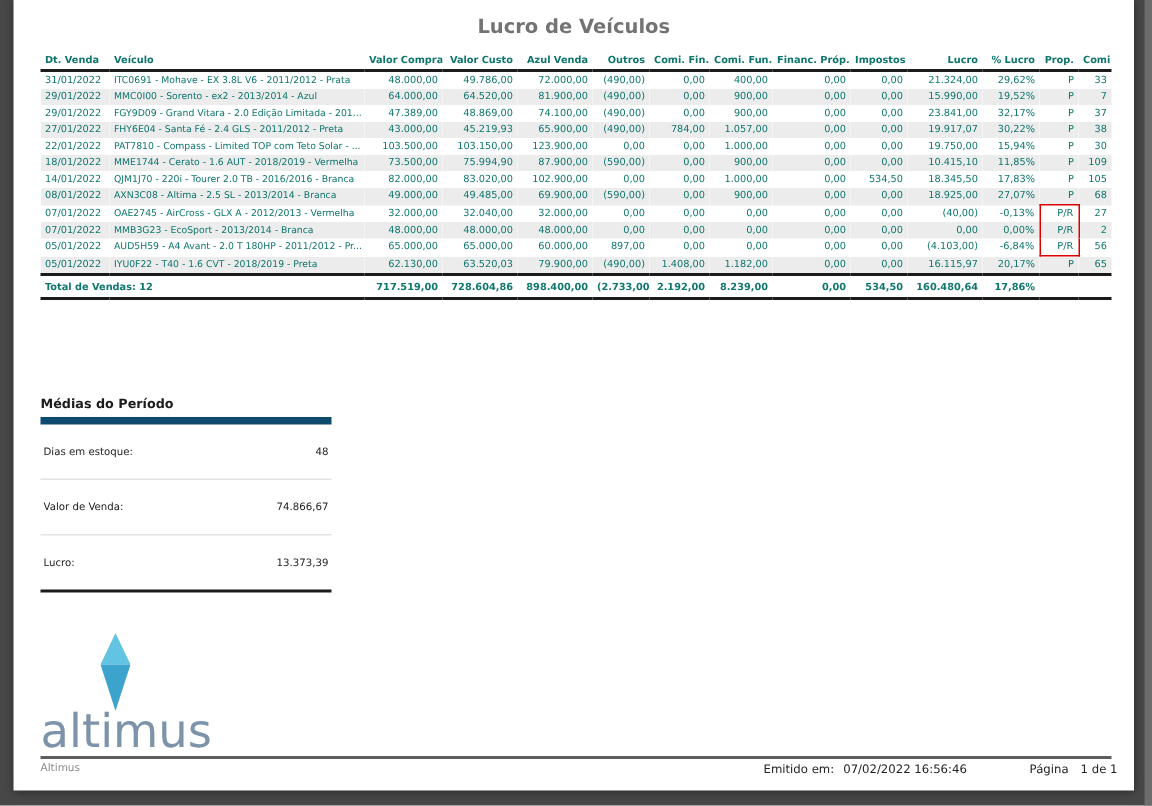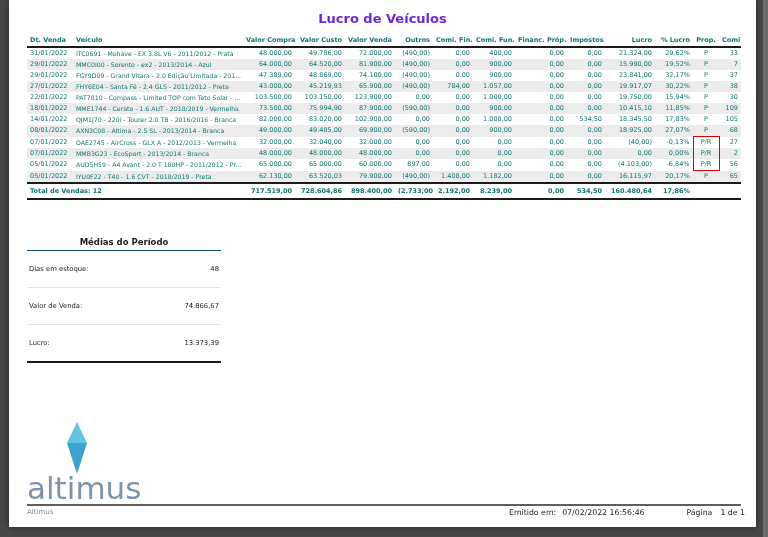--- a/index.html
+++ b/index.html
@@ -5,45 +5,45 @@
   html,body{margin:0;padding:0;}
   body{
     width:768px;height:537px;background:#474747;position:relative;
     font-family:"DejaVu Sans", sans-serif;overflow:hidden;
   }
   .page{
     position:absolute;left:9px;top:0;width:747px;height:527px;background:#ffffff;
     box-shadow:0 0 6px rgba(0,0,0,.5);
   }
   .right-scroll{position:absolute;right:0;top:0;width:5px;height:100%;background:#6d6d6d;}
-  .title{padding-top:11px;text-align:center;font-size:13px;font-weight:bold;color:#6d28d9;}
+  .title{padding-top:11px;text-align:center;font-size:13px;font-weight:bold;color:#737373;}
 
   table.vt{border-collapse:collapse;table-layout:fixed;width:714px;margin:8px 0 0 18px;color:#0f766e;}
   table.vt th{
     font-size:6.5px;font-weight:bold;text-align:right;padding:2px 3px;
     border-bottom:2px solid #1b1b1b;white-space:nowrap;overflow:hidden;
   }
   table.vt td{
     font-size:6.5px;padding:0 3px;height:11px;line-height:11px;
     white-space:nowrap;overflow:hidden;text-align:right;
   }
   table.vt .l{text-align:left;}
-  table.vt .c{text-align:center;}
+  table.vt .c{}
   table.vt td.veic{font-size:6.2px;}
   table.vt tbody tr:nth-child(even) td{background:#ececec;}
   table.vt tfoot td{
     border-top:2px solid #1b1b1b;border-bottom:2px solid #1b1b1b;
     font-weight:bold;height:14px;line-height:14px;
   }
   .hl{border-left:1.8px solid var(--hl,#d00);border-right:1.8px solid var(--hl,#d00);}
   .hl-top{border-top:1.8px solid var(--hl,#d00);}
   .hl-bot{border-bottom:1.8px solid var(--hl,#d00);}
 
   .medias{position:absolute;left:18px;top:234px;width:194px;color:#1c1c1c;}
-  .medias .mt{text-align:center;font-weight:bold;font-size:8.5px;padding:3px 0 3px;border-bottom:1px solid #0c4a6e;}
+  .medias .mt{text-align:left;font-weight:bold;font-size:8.5px;padding:3px 0 3px;border-bottom:5px solid #0c4a6e;margin-top:28px;}
   .medias .mrow{display:flex;justify-content:space-between;font-size:6.8px;padding:14px 2px;border-bottom:1px solid #e3e3e3;}
   .medias .mrow:last-child{border-bottom:2px solid #1b1b1b;}
 
   .footer-line{position:absolute;left:18px;top:504px;width:714px;border-top:2px solid #5e5e5e;}
   .brand-small{position:absolute;left:18px;top:508px;font-size:7px;color:#8b8b8b;}
   .emitted{position:absolute;left:500px;top:508px;font-size:7.8px;color:#222;}
   .emitted .val{margin-left:6px;margin-top:36px;}
   .pagenum{position:absolute;right:11px;top:508px;font-size:7.8px;color:#222;}
   .pagenum .val{margin-left:8px;text-align:right;}
 
@@ -74,21 +74,21 @@
         <col style="width:38px">
       <col style="width:26px">
         <col style="width:22px">
     </colgroup>
     <thead>
       <tr>
           <th class="l">Dt. Venda</th>
           <th class="l">Veículo</th>
           <th class="">Valor Compra</th>
           <th class="">Valor Custo</th>
-          <th class="">Valor Venda</th>
+          <th class="">Azul Venda</th>
           <th class="">Outros</th>
           <th class="">Comi. Fin.</th>
           <th class="">Comi. Fun.</th>
           <th class="">Financ. Próp.</th>
           <th class="">Impostos</th>
           <th class="">Lucro</th>
           <th class="">% Lucro</th>
           <th class="c">Prop.</th>
           <th class="">Comi</th>
         </tr>

